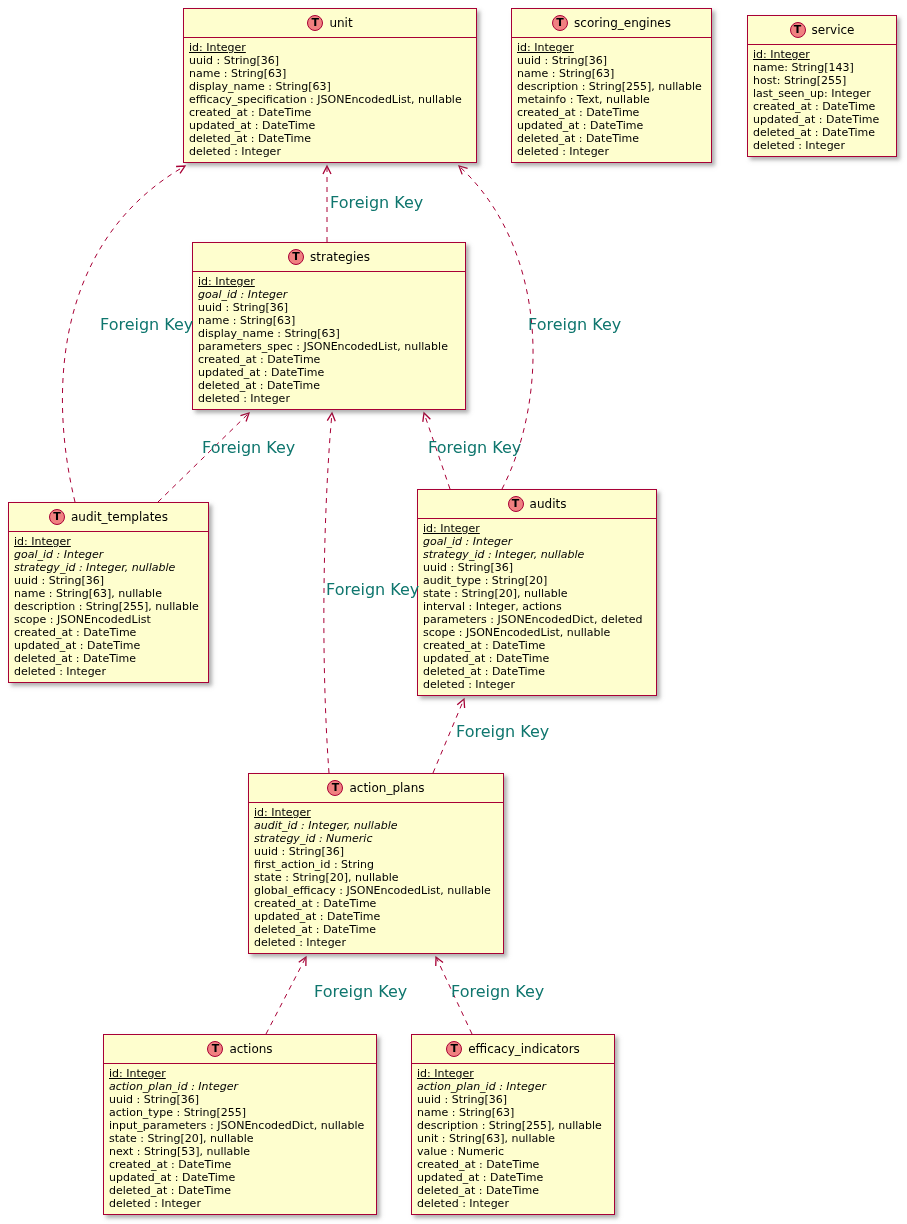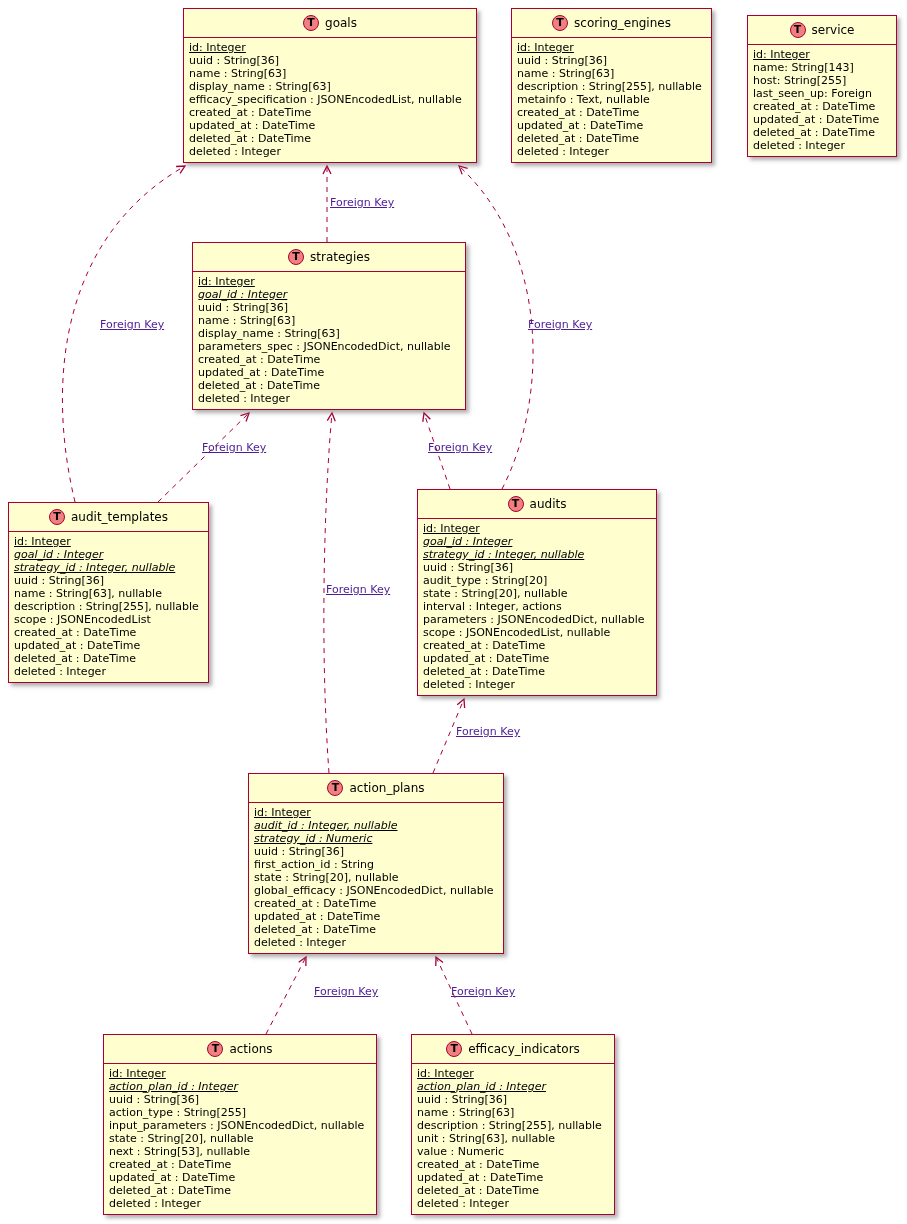--- a/index.html
+++ b/index.html
@@ -23,22 +23,22 @@
   .ticon {
     display:inline-block; width:16px; height:16px; border-radius:50%;
     background:var(--icon-fill,#F08080); border:1px solid var(--table-border,#A80036);
     font-size:11px; font-weight:bold; line-height:14px; text-align:center; color:#000;
     flex:0 0 auto;
   }
   .ttitle { font-size:12px; color:#000; white-space:nowrap; }
   .tbody { padding:3px 5px 4px 5px; }
   .trow { font-size:11px; line-height:13px; color:#000; white-space:nowrap; overflow:hidden; }
   .trow.pk { text-decoration:underline; }
-  .trow.fk { text-decoration:underline; font-style:italic; }
-  .edge-label { position:absolute; z-index:3; font-size:11px; line-height:14px; color:#4c1d95; white-space:nowrap;text-decoration:underline; }
+  .trow.fk { font-style:italic; }
+  .edge-label { position:absolute; z-index:3; font-size:16px; line-height:14px; color:#0f766e; white-space:nowrap; }
 </style>
 </head>
 <body>
 
 <div class="canvas">
   <svg id="edge-layer" width="907" height="1224">
     <defs>
       <marker id="arrowhead" viewBox="0 0 12 12" refX="10" refY="6" markerWidth="12" markerHeight="12" markerUnits="userSpaceOnUse" orient="auto">
         <path class="arrowhead-path" d="M2,2 L10,6 L2,10"></path>
       </marker>
@@ -52,21 +52,21 @@
         <path d="M329,773 C320,650 324,500 332,413" class="edge" marker-end="url(#arrowhead)"></path>
         <path d="M433,773 L464,699" class="edge" marker-end="url(#arrowhead)"></path>
         <path d="M266,1034 L306,957" class="edge" marker-end="url(#arrowhead)"></path>
         <path d="M472,1034 L436,957" class="edge" marker-end="url(#arrowhead)"></path>
       </g>
   </svg>
   <div id="table-layer">
       <div class="table" style="left: 183px; top: 8px; width: 294px;">
         <div class="thead">
           <span class="ticon">T</span>
-          <span class="ttitle">goals</span>
+          <span class="ttitle">unit</span>
         </div>
         <div class="tbody">
           <div class="trow pk">id: Integer</div>
           <div class="trow">uuid : String[36]</div>
           <div class="trow">name : String[63]</div>
           <div class="trow">display_name : String[63]</div>
           <div class="trow">efficacy_specification : JSONEncodedList, nullable</div>
           <div class="trow">created_at : DateTime</div>
           <div class="trow">updated_at : DateTime</div>
           <div class="trow">deleted_at : DateTime</div>
@@ -92,39 +92,39 @@
       </div>
       <div class="table" style="left: 747px; top: 15px; width: 150px;">
         <div class="thead">
           <span class="ticon">T</span>
           <span class="ttitle">service</span>
         </div>
         <div class="tbody">
           <div class="trow pk">id: Integer</div>
           <div class="trow">name: String[143]</div>
           <div class="trow">host: String[255]</div>
-          <div class="trow">last_seen_up: Foreign</div>
+          <div class="trow">last_seen_up: Integer</div>
           <div class="trow">created_at : DateTime</div>
           <div class="trow">updated_at : DateTime</div>
           <div class="trow">deleted_at : DateTime</div>
           <div class="trow">deleted : Integer</div>
         </div>
       </div>
       <div class="table" style="left: 192px; top: 242px; width: 274px;">
         <div class="thead">
           <span class="ticon">T</span>
           <span class="ttitle">strategies</span>
         </div>
         <div class="tbody">
           <div class="trow pk">id: Integer</div>
           <div class="trow fk">goal_id : Integer</div>
           <div class="trow">uuid : String[36]</div>
           <div class="trow">name : String[63]</div>
           <div class="trow">display_name : String[63]</div>
-          <div class="trow">parameters_spec : JSONEncodedDict, nullable</div>
+          <div class="trow">parameters_spec : JSONEncodedList, nullable</div>
           <div class="trow">created_at : DateTime</div>
           <div class="trow">updated_at : DateTime</div>
           <div class="trow">deleted_at : DateTime</div>
           <div class="trow">deleted : Integer</div>
         </div>
       </div>
       <div class="table" style="left: 8px; top: 502px; width: 201px;">
         <div class="thead">
           <span class="ticon">T</span>
           <span class="ttitle">audit_templates</span>
@@ -149,41 +149,41 @@
           <span class="ttitle">audits</span>
         </div>
         <div class="tbody">
           <div class="trow pk">id: Integer</div>
           <div class="trow fk">goal_id : Integer</div>
           <div class="trow fk">strategy_id : Integer, nullable</div>
           <div class="trow">uuid : String[36]</div>
           <div class="trow">audit_type : String[20]</div>
           <div class="trow">state : String[20], nullable</div>
           <div class="trow">interval : Integer, actions</div>
-          <div class="trow">parameters : JSONEncodedDict, nullable</div>
+          <div class="trow">parameters : JSONEncodedDict, deleted</div>
           <div class="trow">scope : JSONEncodedList, nullable</div>
           <div class="trow">created_at : DateTime</div>
           <div class="trow">updated_at : DateTime</div>
           <div class="trow">deleted_at : DateTime</div>
           <div class="trow">deleted : Integer</div>
         </div>
       </div>
       <div class="table" style="left: 248px; top: 773px; width: 256px;">
         <div class="thead">
           <span class="ticon">T</span>
           <span class="ttitle">action_plans</span>
         </div>
         <div class="tbody">
           <div class="trow pk">id: Integer</div>
           <div class="trow fk">audit_id : Integer, nullable</div>
           <div class="trow fk">strategy_id : Numeric</div>
           <div class="trow">uuid : String[36]</div>
           <div class="trow">first_action_id : String</div>
           <div class="trow">state : String[20], nullable</div>
-          <div class="trow">global_efficacy : JSONEncodedDict, nullable</div>
+          <div class="trow">global_efficacy : JSONEncodedList, nullable</div>
           <div class="trow">created_at : DateTime</div>
           <div class="trow">updated_at : DateTime</div>
           <div class="trow">deleted_at : DateTime</div>
           <div class="trow">deleted : Integer</div>
         </div>
       </div>
       <div class="table" style="left: 103px; top: 1034px; width: 274px;">
         <div class="thead">
           <span class="ticon">T</span>
           <span class="ttitle">actions</span>

